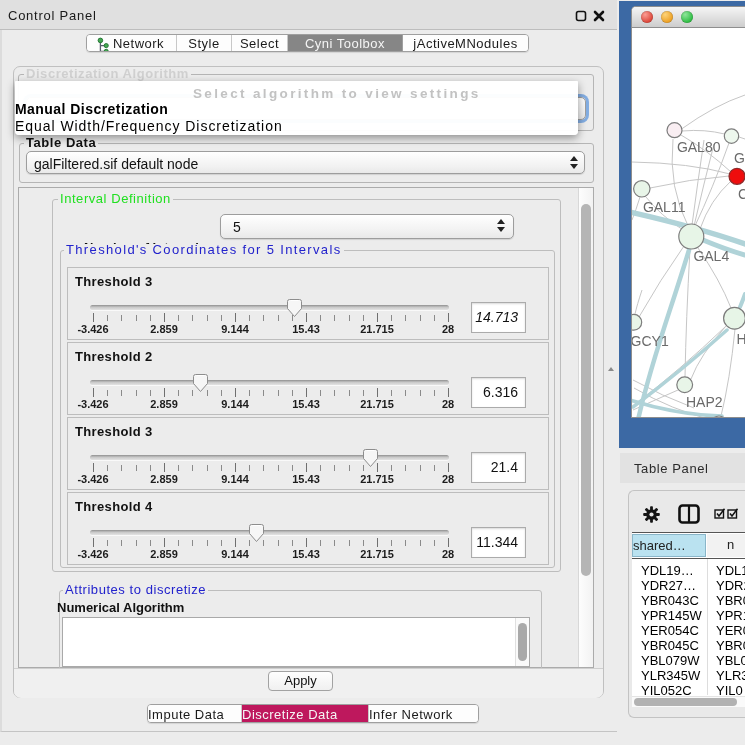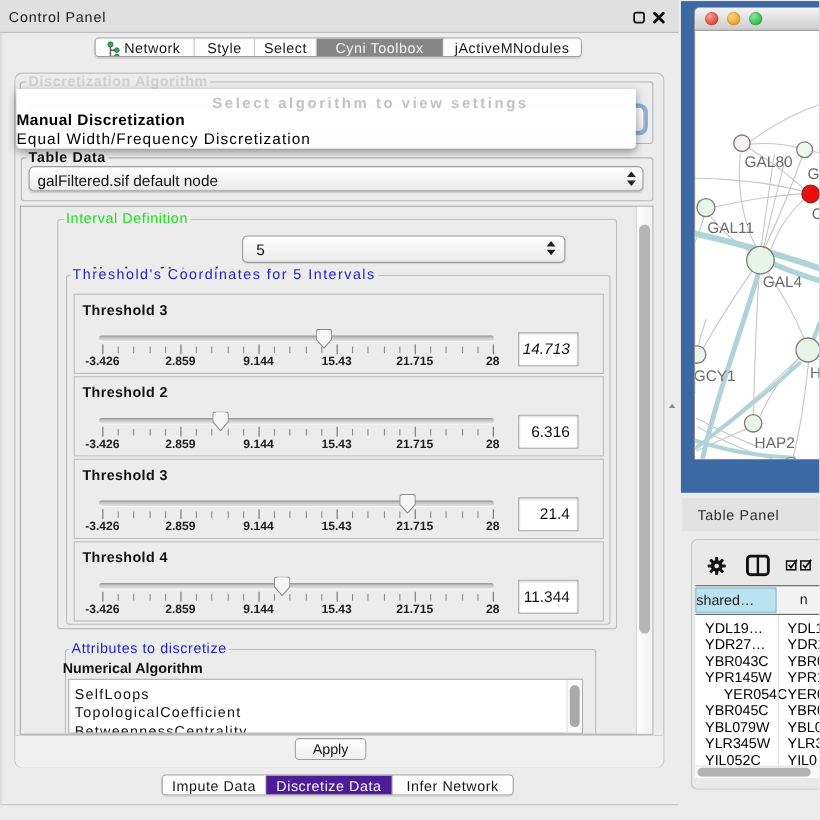--- a/index.html
+++ b/index.html
@@ -8,21 +8,21 @@
 .combo{position:absolute;background:linear-gradient(#ffffff,#f1f1f1 70%,#e9e9e9);border:1px solid #9d9d9d;border-radius:5px;box-shadow:0 1px 1px rgba(0,0,0,0.12);}
 .carr{position:absolute;width:0;height:0;border-left:4px solid transparent;border-right:4px solid transparent;}
 .tick{position:absolute;width:1px;background:#6f6f6f;}
 .tlab{position:absolute;font-size:11px;font-weight:bold;color:#1c1c1c;transform:translateX(-50%);}
 .thumb{position:absolute;width:15px;height:18px;}
 .vbox{position:absolute;width:55px;height:31px;background:#fff;border:1px solid #ababab;box-shadow:inset 0 1px 2px rgba(0,0,0,0.15);font-size:14px;color:#111;text-align:right;line-height:29px;padding-right:7px;}
 .blk{position:absolute;left:67px;width:482px;height:73px;border:1px solid #bdbdbd;background:#ececec;}
 .blab{position:absolute;left:7px;top:6px;font-size:13px;font-weight:bold;letter-spacing:0.35px;color:#111;}
 .track{position:absolute;left:22px;width:359px;height:5px;border-radius:3px;background:linear-gradient(#8f8f8f,#c9c9c9 45%,#e3e3e3);box-shadow:0 1px 0 rgba(255,255,255,0.7);}
 .toptab{display:inline-block;padding:0;box-sizing:border-box;letter-spacing:0.5px;font-size:13px;line-height:17.5px;color:#1a1a1a;background:#fdfdfd;border-right:1px solid #c8c8c8;}
-.bottab{display:inline-block;padding:0;box-sizing:border-box;text-align:center;letter-spacing:0.5px;font-size:13px;line-height:19px;color:#1a1a1a;background:#fdfdfd;border-right:1px solid #c8c8c8;}
+.bottab{display:inline-block;padding:0;box-sizing:border-box;text-align:left;letter-spacing:0.5px;font-size:13px;line-height:19px;color:#1a1a1a;background:#fdfdfd;border-right:1px solid #c8c8c8;}
 .row{height:15.1px;font-size:13px;color:#000;white-space:nowrap;}
 </style></head><body>
 
 <div class="abs" style="left:0;top:0;width:617px;height:732px;background:#ececec;border-left:2px solid #dcdcdc;border-bottom:1px solid #c4c4c4;"></div>
 <div class="abs" style="left:0;top:0;width:617px;height:30px;background:#e0e0e0;border-bottom:1px solid #bdbdbd;"></div>
 <div class="abs" style="left:8px;top:8px;font-size:13px;letter-spacing:0.75px;color:#1a1a1a;">Control Panel</div>
 <svg class="abs" style="left:575px;top:10px;" width="32" height="12" viewBox="0 0 32 12">
     <rect x="1.5" y="1.5" width="9" height="9" rx="2" fill="none" stroke="#111" stroke-width="1.6"></rect>
     <path d="M20 2 L28 10 M28 2 L20 10" stroke="#111" stroke-width="2.6" stroke-linecap="round"></path>
   </svg>
@@ -221,29 +221,28 @@
     <div class="thumb" style="left:181.3px;top:31px;"><svg width="15" height="18" viewBox="0 0 15 18">
         <path d="M2.5 0.5 h10 a2 2 0 0 1 2 2 v7 l-7 8 l-7 -8 v-7 a2 2 0 0 1 2 -2 z" fill="#f6f6f6" stroke="#8d8d8d" stroke-width="1"></path>
         <path d="M3.5 1.5 h8" stroke="#ffffff" stroke-width="1"></path>
       </svg></div>
     <div class="vbox" style="left:403px;top:34px;">11.344</div>
   </div>
 <div class="grp" style="left:59px;top:590px;width:483px;height:80px;border-color:#bdbdbd;"></div>
 <div class="grptitle" style="left:63px;top:584px;color:#2222cc;">Attributes to discretize</div>
 <div class="abs" style="left:57px;top:600px;font-size:13px;font-weight:bold;color:#111;">Numerical Algorithm</div>
 <div class="abs" style="left:62px;top:617px;width:468px;height:50px;background:#fff;border:1px solid #a9a9a9;overflow:hidden;">
-    <div style="position:absolute;left:5px;top:5px;font-size:13px;line-height:16.9px;letter-spacing:1.15px;color:#111;">SelfLoops<br>TopologicalCoefficient<br>BetweennessCentrality</div>
     <div style="position:absolute;right:0;top:0;width:14px;height:50px;background:#fafafa;border-left:1px solid #e0e0e0;"></div>
     <div style="position:absolute;right:2.5px;top:5px;width:9px;height:38px;background:#a9a9a9;border-radius:4.5px;"></div>
   </div>
 <div class="abs" style="left:14px;top:668px;width:589px;height:30px;background:#f0f0f0;border-top:1px solid #cfcfcf;border-radius:0 0 7px 7px;"></div>
 <div class="abs" style="left:268px;top:671px;width:65px;height:20px;background:linear-gradient(#fefefe,#f0f0f0);border:1px solid #a2a2a2;border-radius:4px;font-size:13px;color:#111;text-align:center;line-height:18px;">Apply</div>
 <div class="abs" style="left:147px;top:704px;height:19px;border:1px solid #9f9f9f;border-radius:4px;overflow:hidden;white-space:nowrap;font-size:0;box-shadow:0 1px 1px rgba(0,0,0,0.1);">
 <span class="bottab" style="width:94px;">Impute Data</span>
-<span class="bottab" style="width:115px;background:#4c1d95;color:#f5f5f5;">Discretize Data</span>
+<span class="bottab" style="width:127px;background:#be185d;color:#f5f5f5;">Discretize Data</span>
 <span class="bottab" style="width:109px;border-right:none;">Infer Network</span>
 </div>
 <div class="abs" style="left:619px;top:1px;width:126px;height:447px;background:#3c69a4;"></div>
 <div class="abs" style="left:631px;top:6px;width:114px;height:412px;background:#fff;border:1px solid #8e8e8e;border-right:none;border-radius:5px 0 0 0;overflow:hidden;">
     <div style="position:absolute;left:0;top:0;width:114px;height:21px;background:linear-gradient(#f5f5f5,#cdcdcd);border-bottom:1px solid #8e8e8e;"></div>
   </div>
 <div class="abs" style="left:641.3px;top:11px;width:12px;height:12px;border-radius:6px;background:radial-gradient(circle at 35% 30%, #fb9d93, #dc4639 70%);box-shadow:inset 0 0 1px rgba(0,0,0,0.5);"></div>
 <div class="abs" style="left:660.8px;top:11px;width:12px;height:12px;border-radius:6px;background:radial-gradient(circle at 35% 30%, #fdd379, #eda023 70%);box-shadow:inset 0 0 1px rgba(0,0,0,0.5);"></div>
 <div class="abs" style="left:680.6px;top:11px;width:12px;height:12px;border-radius:6px;background:radial-gradient(circle at 35% 30%, #8fe59a, #2ebd43 70%);box-shadow:inset 0 0 1px rgba(0,0,0,0.5);"></div>
 <svg class="abs" style="left:632px;top:28px;" width="113" height="389" viewBox="0 0 113 389">
@@ -342,21 +341,21 @@
       </div>
 <div class="row">
         <span style="position:absolute;left:9px;">YBR043C</span>
         <span style="position:absolute;left:84px;">YBR0</span>
       </div>
 <div class="row">
         <span style="position:absolute;left:9px;">YPR145W</span>
         <span style="position:absolute;left:84px;">YPR1</span>
       </div>
 <div class="row">
-        <span style="position:absolute;left:26px;">YER054C</span>
+        <span style="position:absolute;left:9px;">YER054C</span>
         <span style="position:absolute;left:84px;">YER0</span>
       </div>
 <div class="row">
         <span style="position:absolute;left:9px;">YBR045C</span>
         <span style="position:absolute;left:84px;">YBR0</span>
       </div>
 <div class="row">
         <span style="position:absolute;left:9px;">YBL079W</span>
         <span style="position:absolute;left:84px;">YBL0</span>
       </div>

